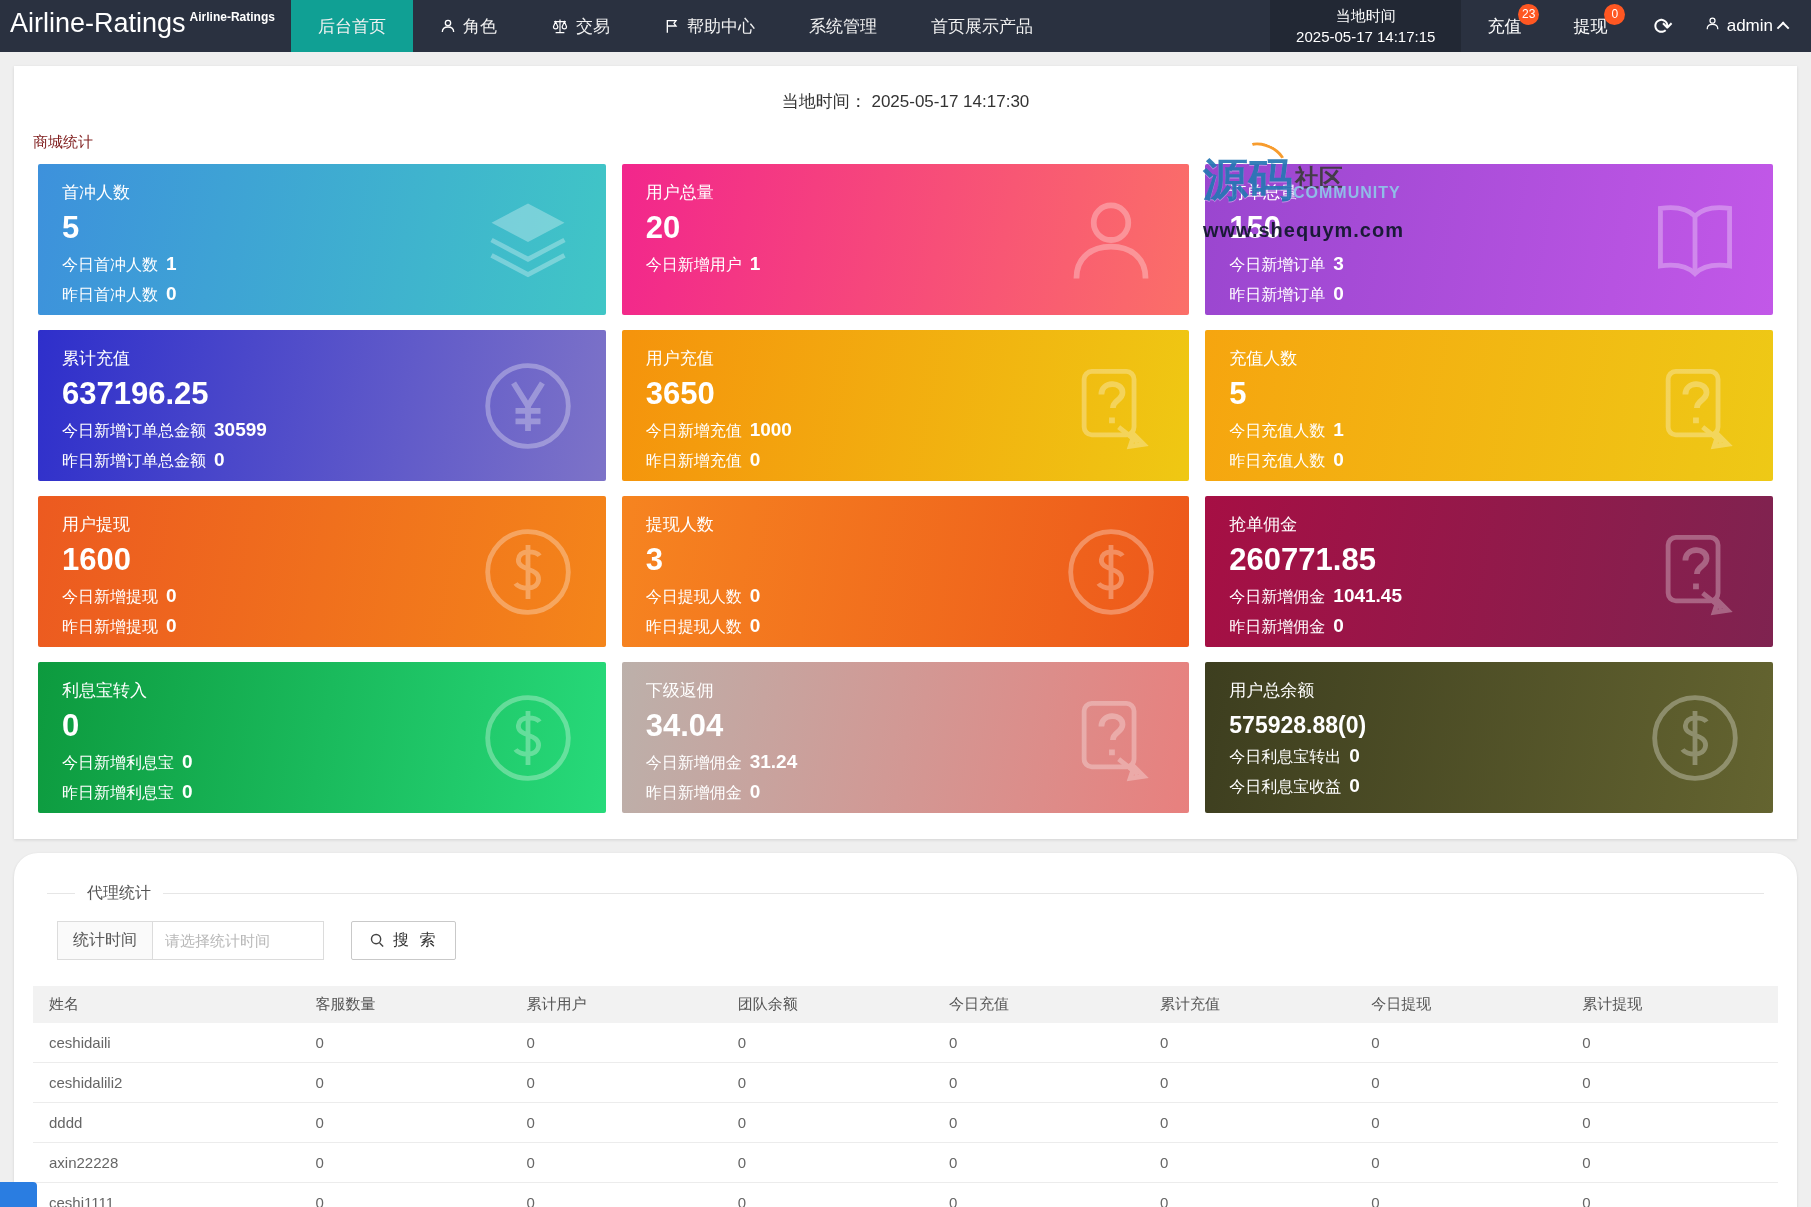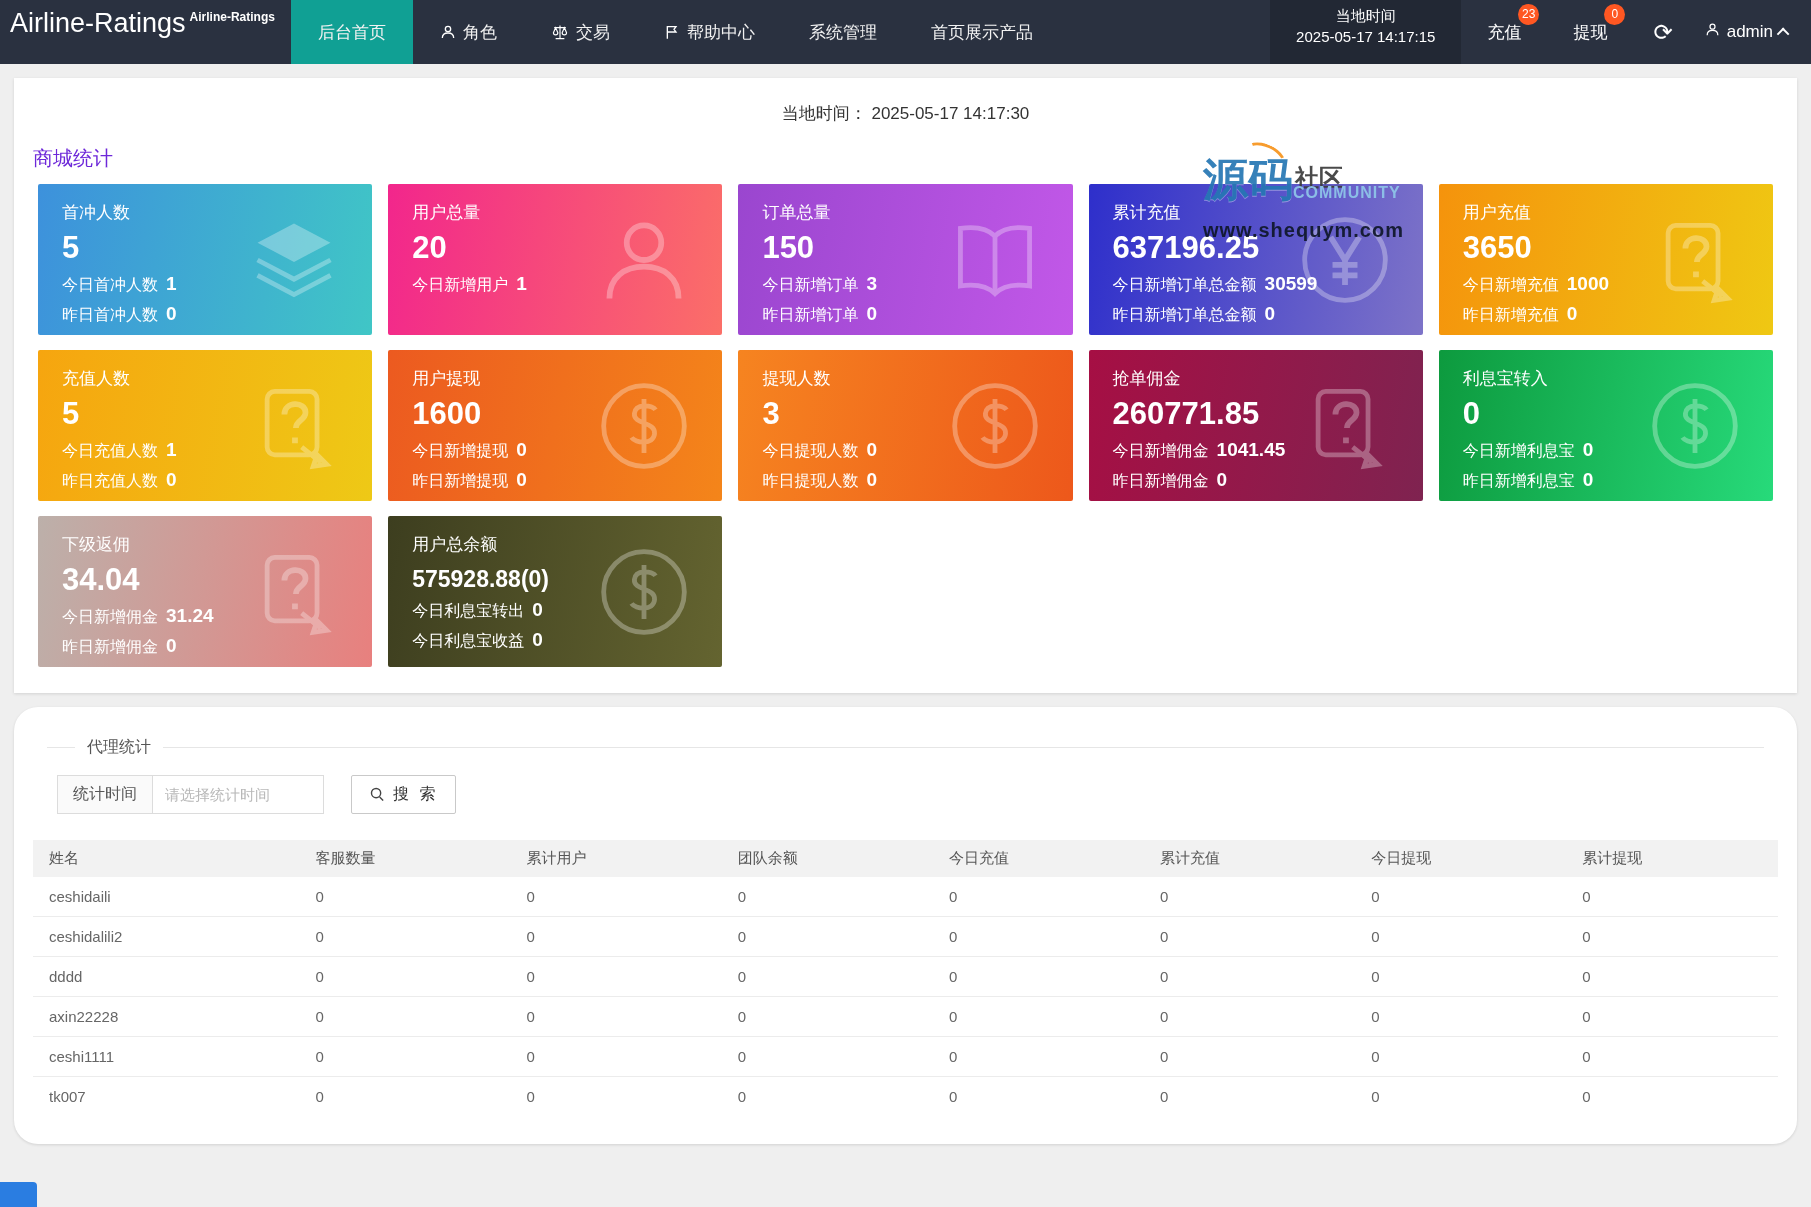--- a/index.html
+++ b/index.html
@@ -1,20 +1,20 @@
 <!DOCTYPE html>
 <html><head>
 <meta charset="utf-8">
 <style>
   * { margin:0; padding:0; box-sizing:border-box; }
   html,body { width:1811px; height:1207px; overflow:hidden; }
   body { background:#efefef; font-family:"Liberation Sans","DejaVu Sans",sans-serif; color:#333; position:relative; }
 
   
-  .navbar { height:64px; background:#2a3140; display:flex; align-items:stretch; color:#fff; position:relative;justify-content:space-between; }
+  .navbar { height:52px; background:#2a3140; display:flex; align-items:stretch; color:#fff; position:relative;justify-content:space-between; }
   .brand { display:flex; align-items:flex-start; padding:8px 10px 0 10px; white-space:nowrap; }
   .brand-main { font-size:27px; font-weight:400; letter-spacing:0; color:#fff; }
   .brand-sup { font-size:12px; font-weight:700; margin-left:4px; margin-top:2px; color:#fff; }
   .nav-items { display:flex; align-items:stretch; margin-left:6px; }
   .nav-item { display:flex; align-items:center; gap:7px; padding:16px 27px; font-size:17px; color:#f2f2f2; cursor:pointer; }
   .nav-item.active { background:#10a094; }
   .nav-item svg { display:block; }
   .nav-right { margin-left:auto; display:flex; align-items:stretch; }
   .time-block { background:rgba(0,0,0,.18); padding:5px 26px 0; text-align:center; font-size:15px; line-height:21px; }
   .nav-action { position:relative; display:flex; align-items:center; padding:0 26px; font-size:17px; cursor:pointer; }
@@ -23,24 +23,24 @@
   .refresh { font-size:23px; padding:0 20px; display:flex; align-items:center; cursor:pointer; }
   .user-block { display:flex; align-items:center; gap:7px; padding:0 22px 0 12px; font-size:17px; cursor:pointer; }
   .chev-up { width:9px; height:9px; border-left:2px solid #fff; border-top:2px solid #fff; transform:rotate(45deg) translateY(2px); }
 
   
   .panel { background:#fff; margin:0 14px; box-shadow:0 1px 3px rgba(0,0,0,.12); }
   .panel-1 { margin-top:14px; padding-bottom:26px; }
   .panel-2 { margin-top:14px; padding:4px 19px 28px;border-radius:24px; }
 
   .time-banner { text-align:center; padding-top:24px; font-size:17px; color:#333; }
-  .section-label { margin:20px 0 0 19px; font-size:20px; color:#6d28d9; }
-
-  
-  .cards { margin:12px 24px 0; display:grid; grid-template-columns:repeat(5,1fr); gap:15px 16px; }
+  .section-label { margin:20px 0 0 19px; font-size:15px; color:#7f1d1d; }
+
+  
+  .cards { margin:12px 24px 0; display:grid; grid-template-columns:repeat(3,1fr); gap:15px 16px; }
   .card { height:151px; border-radius:2px; color:#fff; position:relative; padding:17px 0 0 24px; overflow:hidden; }
   .card-title { font-size:17px; }
   .card-value { font-size:31px; font-weight:700; margin-top:6px; line-height:1.15; }
   .card-value.small { font-size:23px; margin-top:10px; }
   .card-line { font-size:16px; margin-top:7px; }
   .card-line .val { font-weight:700; font-size:19px; margin-left:8px; }
   .card-icon { position:absolute; right:30px; top:50%; transform:translateY(-50%); width:96px; height:96px; opacity:.3; }
   .card-icon svg { width:100%; height:100%; }
 
   

